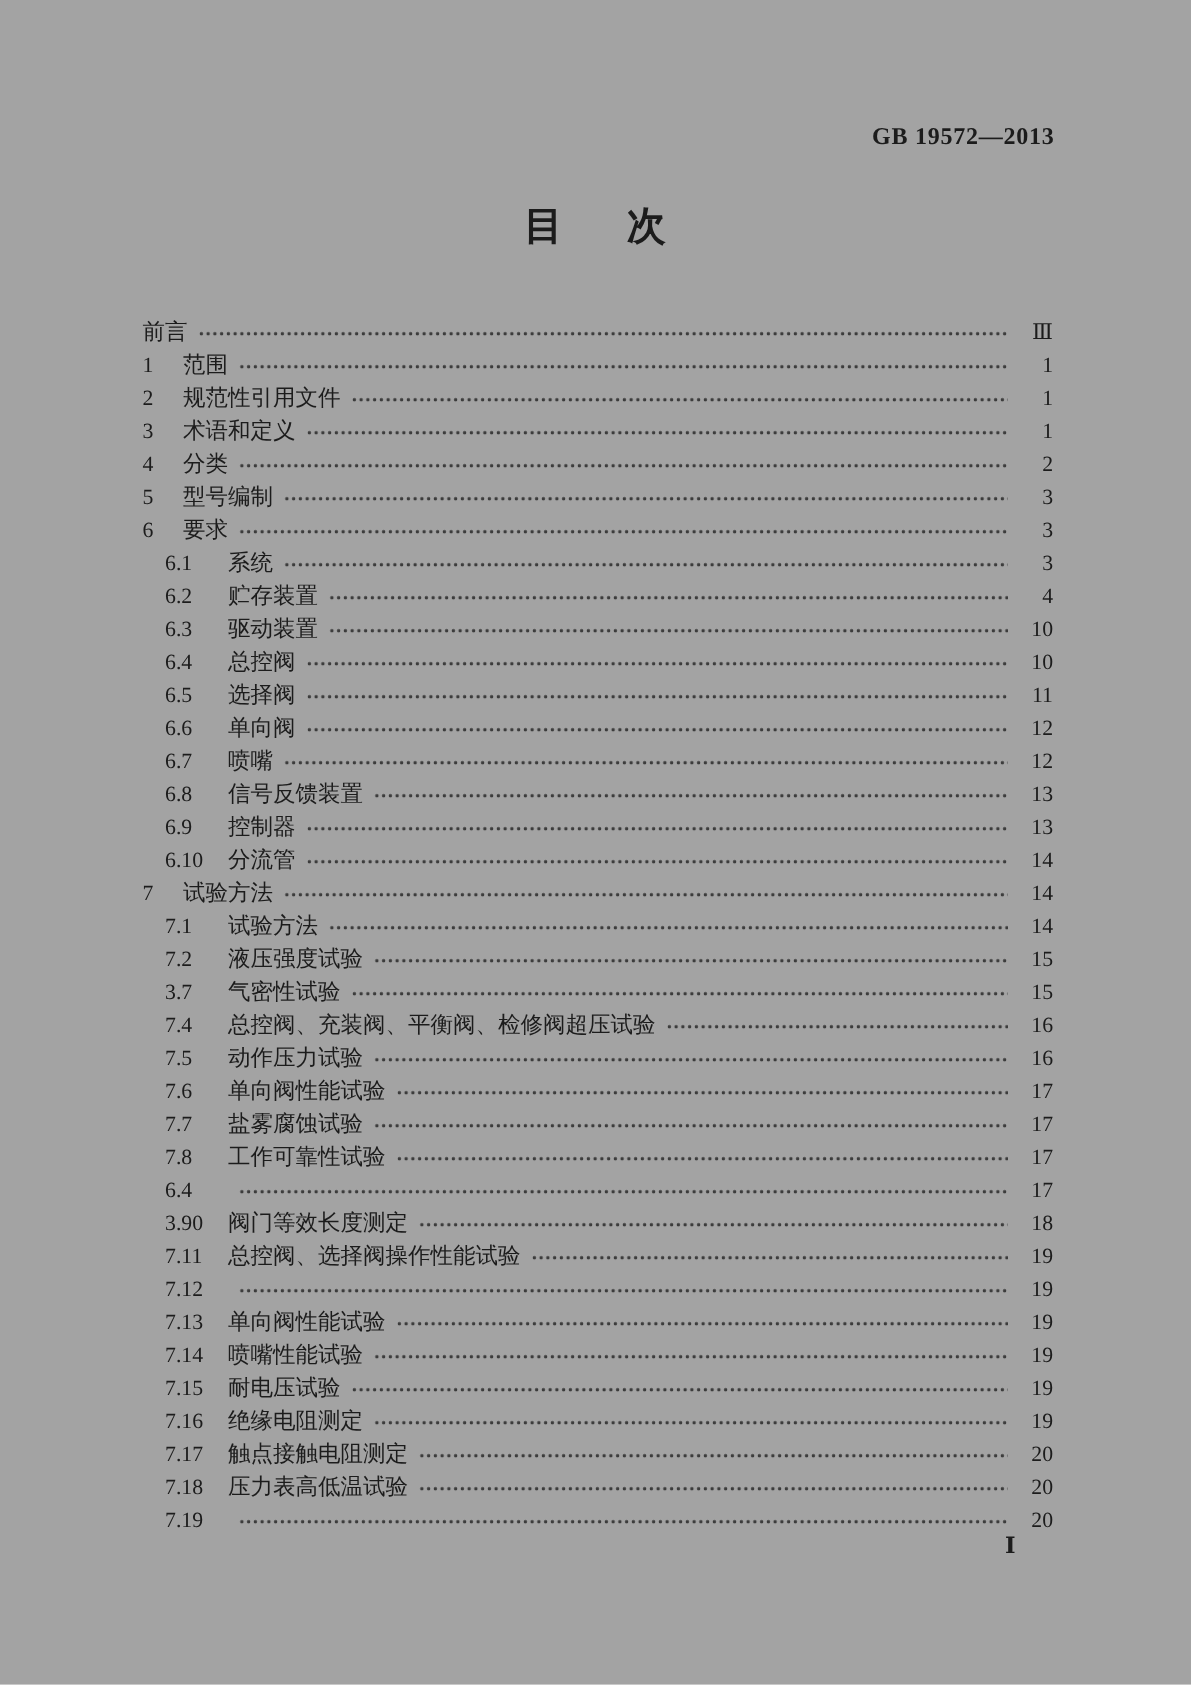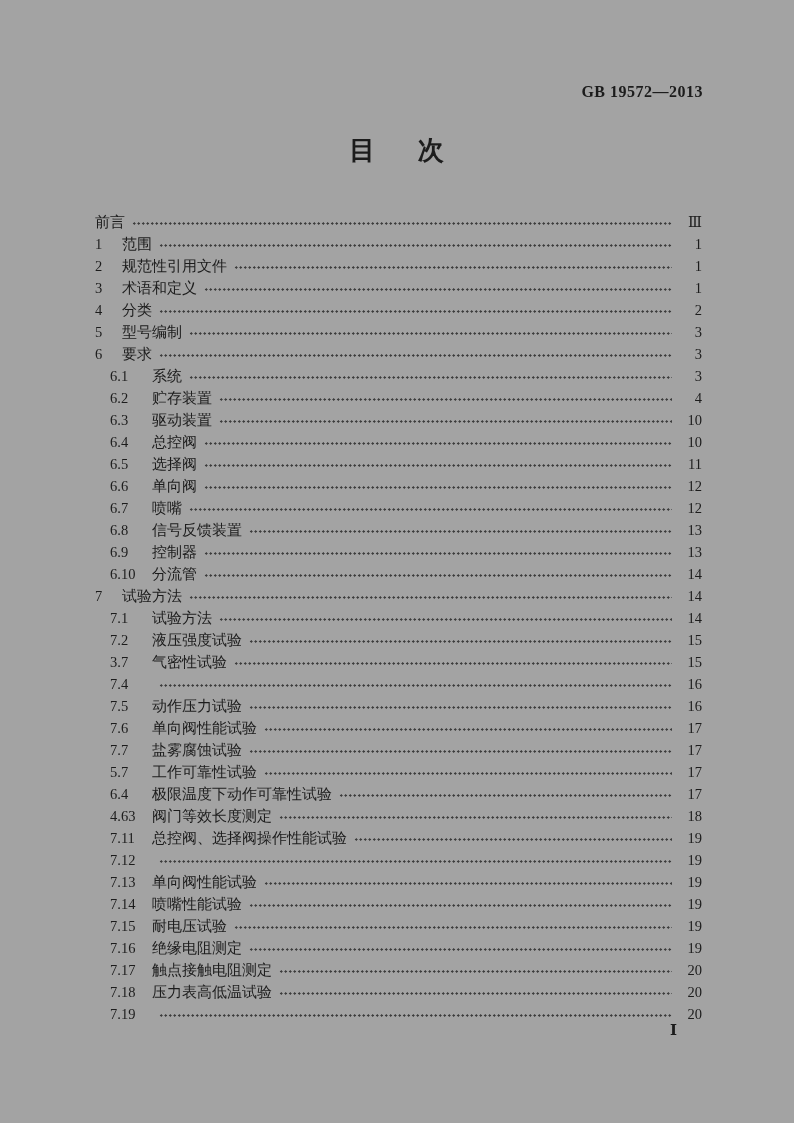--- a/index.html
+++ b/index.html
@@ -231,20 +231,21 @@
 
   <div class="row level-1">
     <span class="num">3.7</span>
     <span class="label">气密性试验</span>
     <span class="dots"></span>
     <span class="pg">15</span>
   </div>
 
   <div class="row level-1">
     <span class="num">7.4</span>
+    <span class="label">总控阀、充装阀、平衡阀、检修阀超压试验</span>
     <span class="dots"></span>
     <span class="pg">16</span>
   </div>
 
   <div class="row level-1">
     <span class="num">7.5</span>
     <span class="label">动作压力试验</span>
     <span class="dots"></span>
     <span class="pg">16</span>
   </div>
@@ -257,35 +258,34 @@
   </div>
 
   <div class="row level-1">
     <span class="num">7.7</span>
     <span class="label">盐雾腐蚀试验</span>
     <span class="dots"></span>
     <span class="pg">17</span>
   </div>
 
   <div class="row level-1">
-    <span class="num">5.7</span>
+    <span class="num">7.8</span>
     <span class="label">工作可靠性试验</span>
     <span class="dots"></span>
     <span class="pg">17</span>
   </div>
 
   <div class="row level-1">
     <span class="num">6.4</span>
-    <span class="label">极限温度下动作可靠性试验</span>
     <span class="dots"></span>
     <span class="pg">17</span>
   </div>
 
   <div class="row level-1">
-    <span class="num">4.63</span>
+    <span class="num">3.90</span>
     <span class="label">阀门等效长度测定</span>
     <span class="dots"></span>
     <span class="pg">18</span>
   </div>
 
   <div class="row level-1">
     <span class="num">7.11</span>
     <span class="label">总控阀、选择阀操作性能试验</span>
     <span class="dots"></span>
     <span class="pg">19</span>

